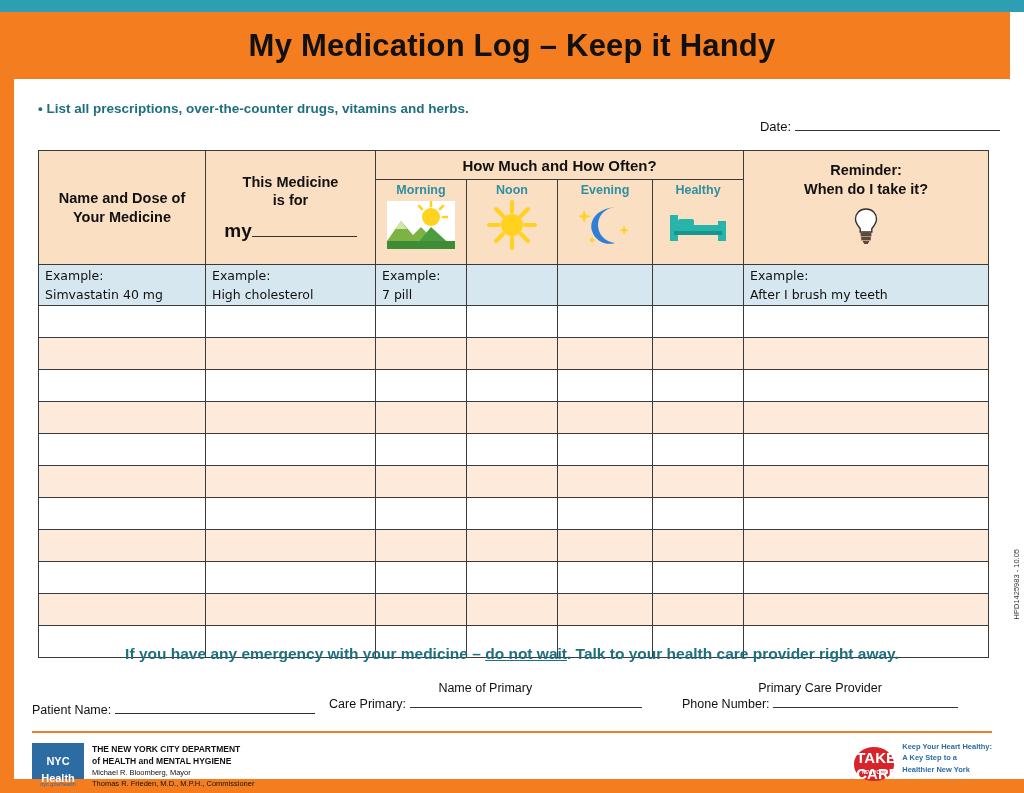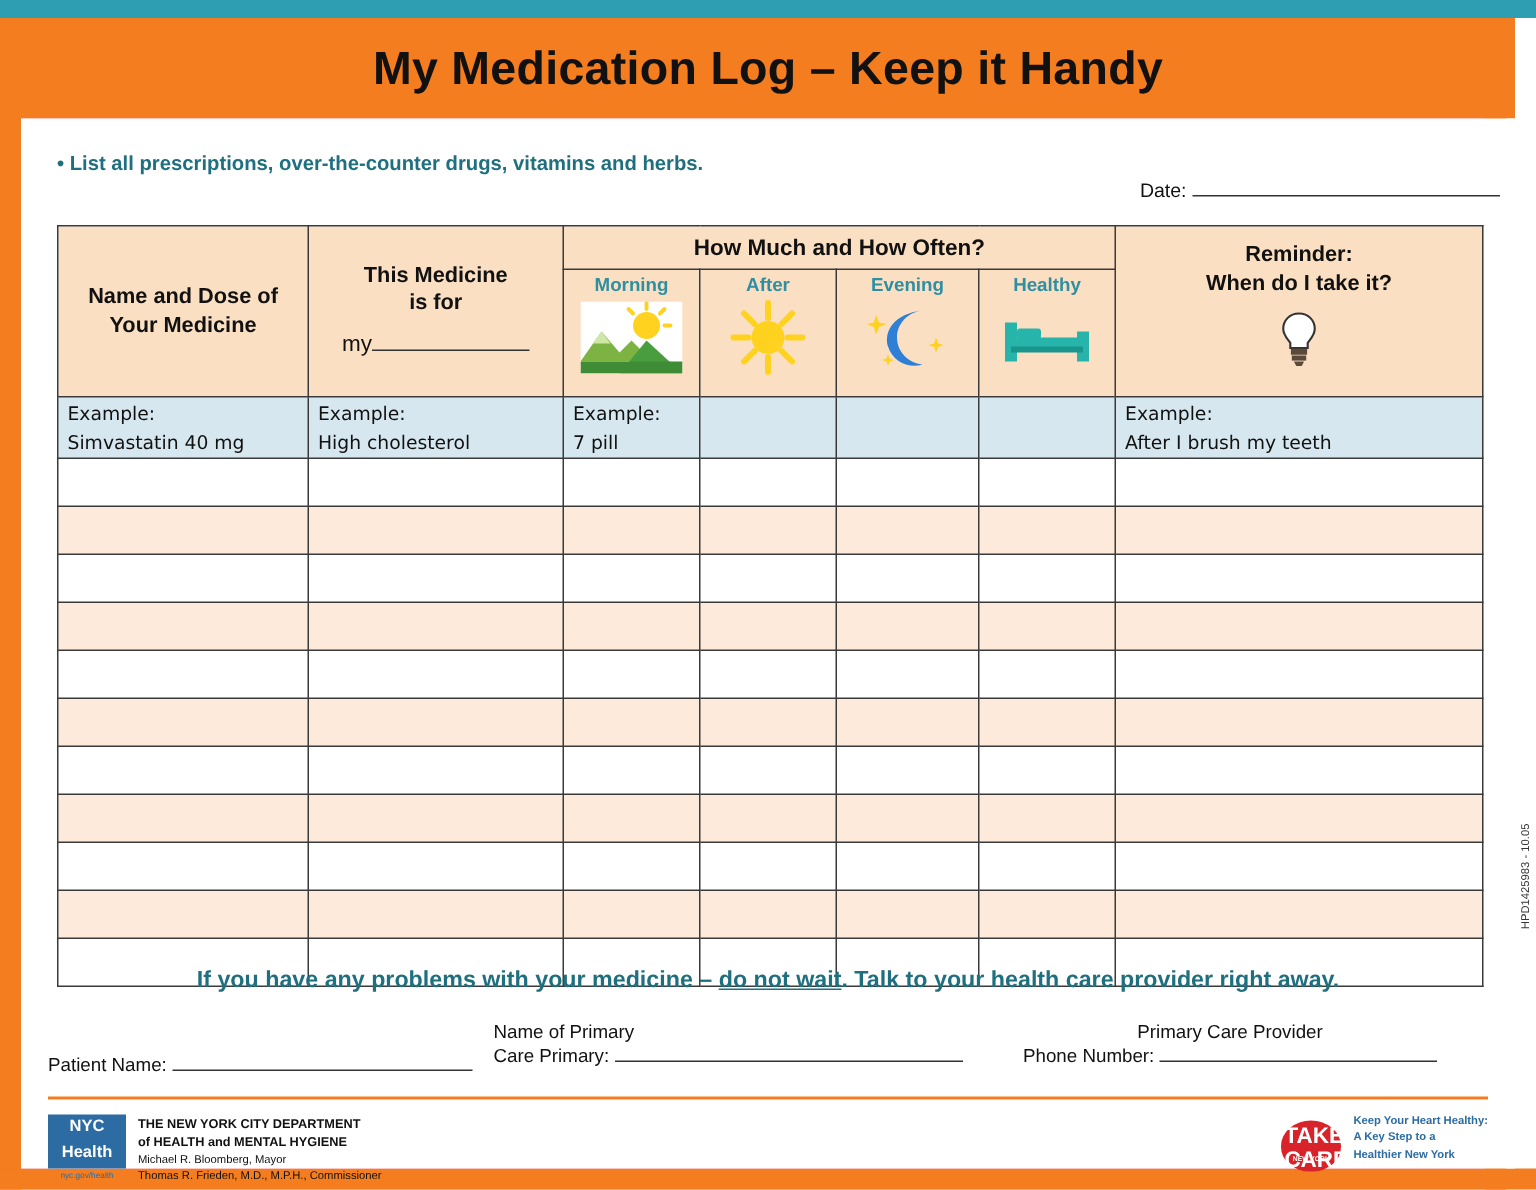--- a/index.html
+++ b/index.html
@@ -141,22 +141,22 @@
     padding-top: 3px;
   }
   .icon-wrap {
     height: 56px;
     display: flex;
     align-items: center;
     justify-content: center;
   }
   .my-line {
     display: block;
-    font-size: 15px;
-    font-weight: normal;
+    font-size: 19px;
+    font-weight: bold;
     margin-top: 10px;
   }
   .my-rule {
     display: inline-block;
     width: 105px;
     border-bottom: 1px solid #333;
     height: 12px;
   }
   .example-row td {
     background: #d6e7ef;
@@ -210,20 +210,21 @@
   .sig-patient {
     position: absolute;
     left: 18px;
     top: 22px;
     white-space: nowrap;
   }
   .sig-primary {
     position: absolute;
     left: 315px;
     top: 2px;
+    text-align: center;
     white-space: nowrap;
   }
   .sig-phone {
     position: absolute;
     left: 668px;
     top: 2px;
     text-align: center;
     white-space: nowrap;
   }
   .rule-s { display: inline-block; border-bottom: 1px solid #333; height: 12px; }
@@ -245,21 +246,21 @@
   }
   .nyc-box {
     width: 52px;
     height: 36px;
     background: #2d6ca2;
     color: #ffffff;
     font-size: 11px;
     font-weight: bold;
     line-height: 1.5;
     text-align: center;
-    padding-top: 0;
+    padding-top: 10px;
     box-sizing: border-box;
   }
   .nyc-url {
     font-size: 5.5px;
     color: #2d6ca2;
     margin-top: 2px;
     text-align: center;
   }
   .dept-text {
     margin-left: 8px;
@@ -404,21 +405,21 @@
                 <line x1="32" y1="5" x2="35" y2="8"></line>
               </g>
               <path d="M0 40 L14 20 L26 34 L34 26 L48 40 Z" fill="#7cb342"></path>
               <path d="M14 20 L20 28 L8 28 Z" fill="#cfe8a8"></path>
               <path d="M26 48 L44 26 L68 48 Z" fill="#4a9d3f"></path>
               <rect x="0" y="40" width="68" height="8" fill="#3f8c36"></rect>
             </svg>
           </div>
         </td>
         <td class="sub-hdr">
-          <span class="sub-label">After</span>
+          <span class="sub-label">Noon</span>
           <div class="icon-wrap">
             <svg width="52" height="52" viewBox="0 0 52 52">
               <circle cx="26" cy="26" r="11" fill="#ffd21f"></circle>
               <g stroke="#ffd21f" stroke-width="4" stroke-linecap="round">
                 <line x1="26" y1="3" x2="26" y2="13"></line>
                 <line x1="26" y1="39" x2="26" y2="49"></line>
                 <line x1="3" y1="26" x2="13" y2="26"></line>
                 <line x1="39" y1="26" x2="49" y2="26"></line>
                 <line x1="10" y1="10" x2="17" y2="17"></line>
                 <line x1="35" y1="35" x2="42" y2="42"></line>
@@ -573,21 +574,21 @@
             <td></td>
             <td></td>
             <td></td>
       </tr>
     </tbody>
       </table>
 
     <div class="sidecode">HPD1425983 - 10.05</div>
 
     <div class="footer-note">
-      <span>If you have any problems with your medicine – </span><u>do not wait</u><span>.  Talk to your health care provider right away.</span>
+      <span>If you have any emergency with your medicine – </span><u>do not wait</u><span>.  Talk to your health care provider right away.</span>
     </div>
 
     <div class="sig-area">
       <div class="sig-patient">
         <span>Patient Name:</span>
         <span class="rule-s" style="width:200px"></span>
       </div>
       <div class="sig-primary">
         <div>Name of Primary</div>
         <div>

